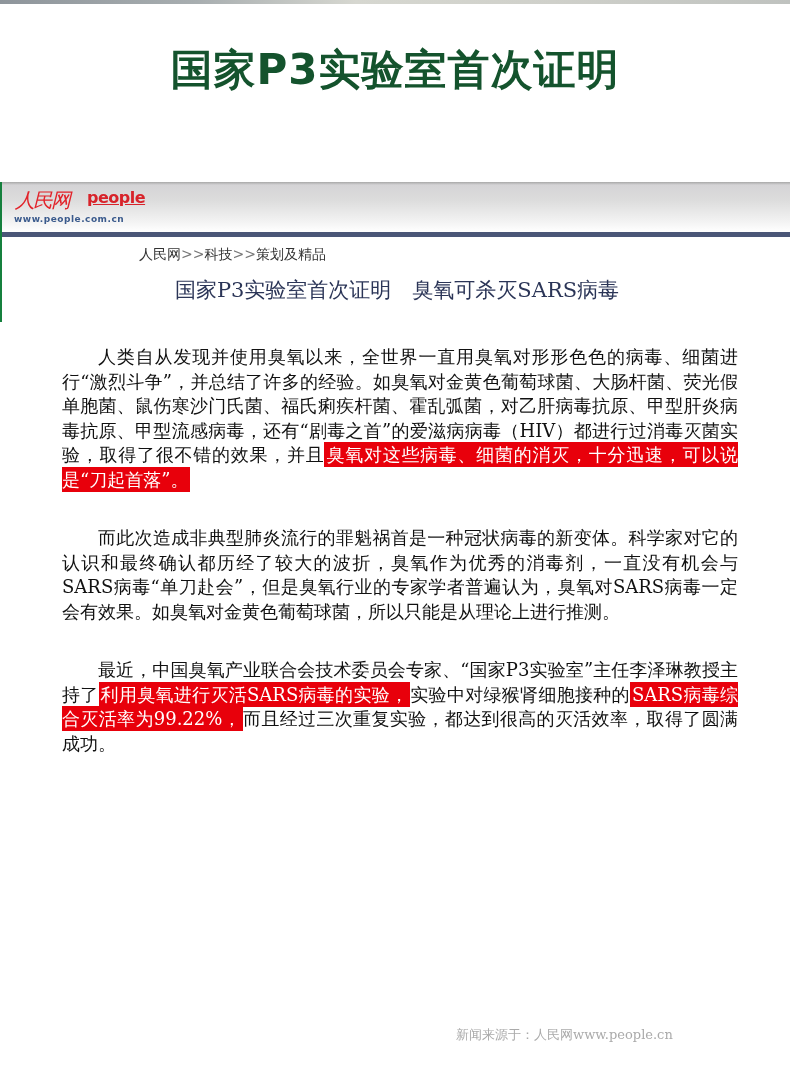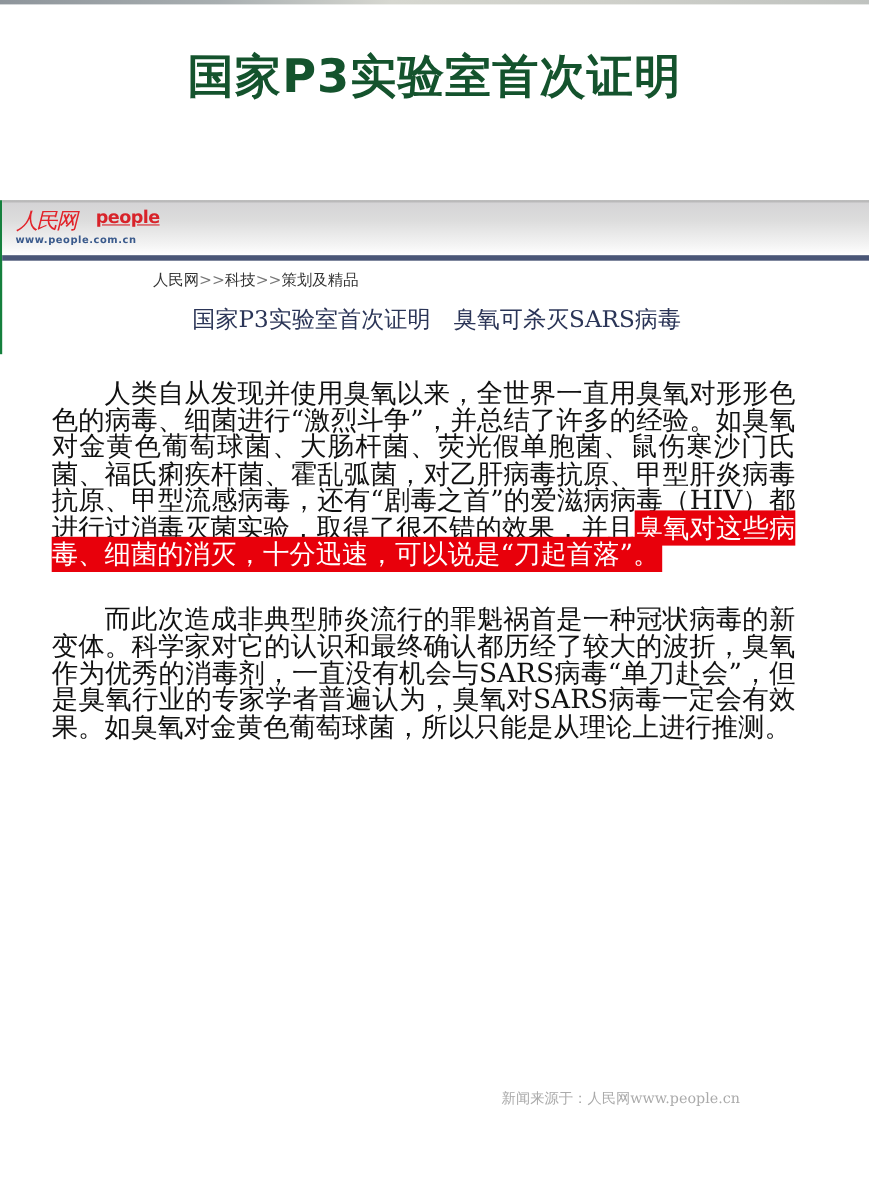--- a/index.html
+++ b/index.html
@@ -44,27 +44,27 @@
   }
   .breadcrumb {
     position: absolute; left: 137px; top: 24px; font-size: 14px; color: #333; margin-top: 40px;
   }
   .breadcrumb .sep { color: #777; }
   .article-title {
     position: absolute; left: 0; top: 94px; width: 790px; text-align: center;
     font-size: 21px; color: #2b3557; letter-spacing: 0px;
   }
   .body-text {
-    position: absolute; left: 47px; top: 345px; width: 676px;
-    font-size: 24px; line-height: 24.5px; color: #111; text-align: justify;
+    position: absolute; left: 62px; top: 345px; width: 676px;
+    font-size: 18px; line-height: 24.5px; color: #111; text-align: justify;
   }
   .para { margin: 0 0 34px 0; text-indent: 2em; }
   .hl { background: #e8000b; color: #ffffff; padding: 2px 2px; }
   .source {
-    position: absolute; left: 456px; top: 990px; font-size: 13px; color: #aaaaaa; text-align: center;
+    position: absolute; left: 456px; top: 1026px; font-size: 13px; color: #aaaaaa; text-align: center;
   }
 </style>
 </head>
 <body>
 
 <div class="top-strip"></div>
 
 <div class="big-title">
   <div>国家P3实验室首次证明</div>
 </div>
@@ -80,15 +80,16 @@
       <span>人民网</span><span class="sep">&gt;&gt;</span><span>科技</span><span class="sep">&gt;&gt;</span><span>策划及精品</span>
     </div>
   </div>
   <div class="navy-stripe"></div>
   <div class="article-title">国家P3实验室首次证明　臭氧可杀灭SARS病毒</div>
 </div>
 
 <div class="body-text">
   <p class="para"><span>人类自从发现并使用臭氧以来，全世界一直用臭氧对形形色色的病毒、细菌进行“激烈斗争”，并总结了许多的经验。如臭氧对金黄色葡萄球菌、大肠杆菌、荧光假单胞菌、鼠伤寒沙门氏菌、福氏痢疾杆菌、霍乱弧菌，对乙肝病毒抗原、甲型肝炎病毒抗原、甲型流感病毒，还有“剧毒之首”的爱滋病病毒（HIV）都进行过消毒灭菌实验，取得了很不错的效果，并且</span><span class="hl">臭氧对这些病毒、细菌的消灭，十分迅速，可以说是“刀起首落”。</span></p>
   <p class="para"><span>而此次造成非典型肺炎流行的罪魁祸首是一种冠状病毒的新变体。科学家对它的认识和最终确认都历经了较大的波折，臭氧作为优秀的消毒剂，一直没有机会与SARS病毒“单刀赴会”，但是臭氧行业的专家学者普遍认为，臭氧对SARS病毒一定会有效果。如臭氧对金黄色葡萄球菌，所以只能是从理论上进行推测。</span></p>
+  <p class="para"><span>最近，中国臭氧产业联合会技术委员会专家、“国家P3实验室”主任李泽琳教授主持了</span><span class="hl">利用臭氧进行灭活SARS病毒的实验，</span><span>实验中对绿猴肾细胞接种的</span><span class="hl">SARS病毒综合灭活率为99.22%，</span><span>而且经过三次重复实验，都达到很高的灭活效率，取得了圆满成功。</span></p>
 </div>
 
 <div class="source">新闻来源于：人民网www.people.cn</div>
 
 </body></html>

